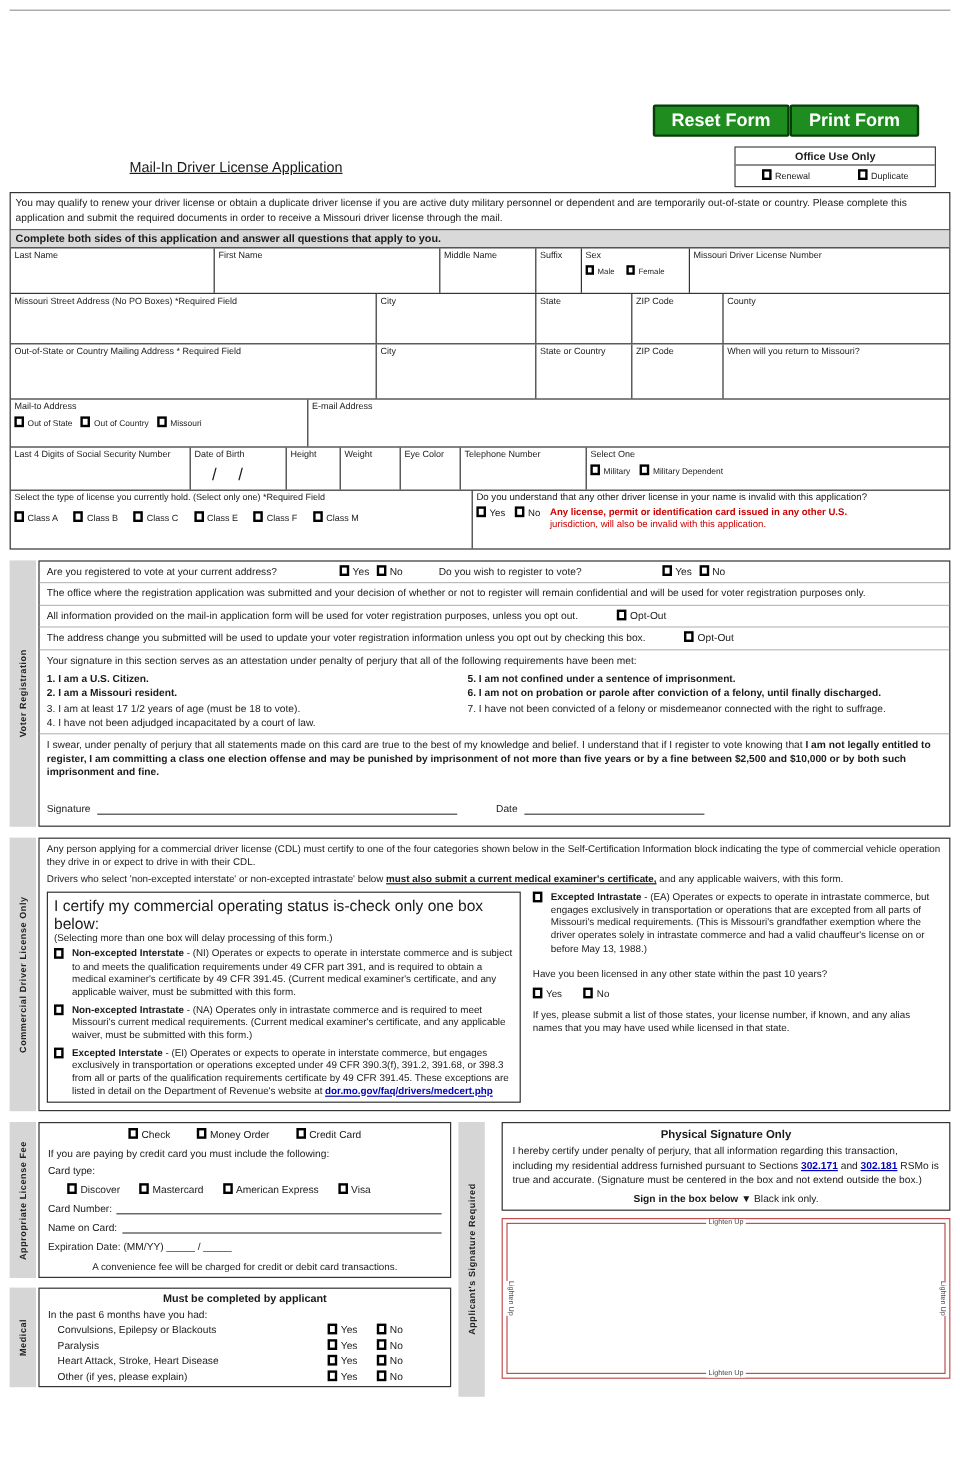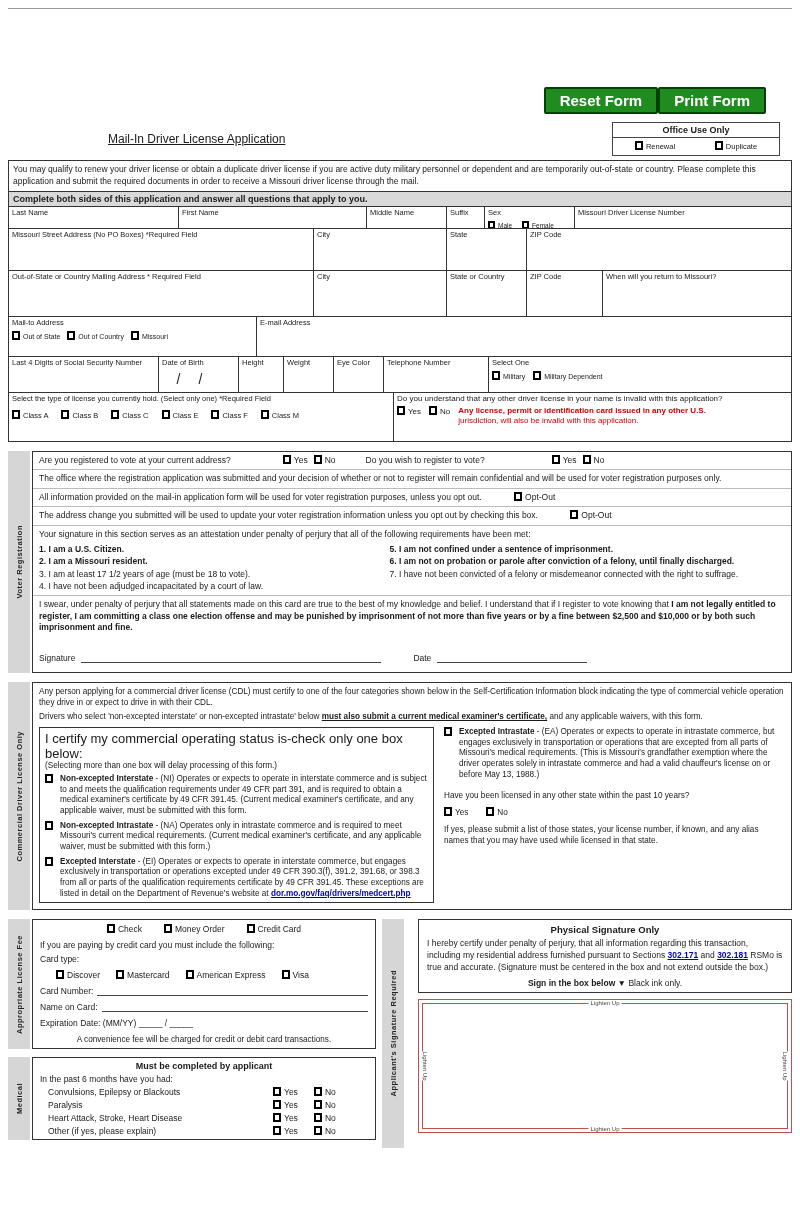--- a/index.html
+++ b/index.html
@@ -112,40 +112,41 @@
         <span><span class="cb"></span><span>Renewal</span></span>
         <span><span class="cb"></span><span>Duplicate</span></span>
       </div>
     </div>
   </div>
 
   <div class="maintable">
     <div class="intro">You may qualify to renew your driver license or obtain a duplicate driver license if you are active duty military personnel or dependent and are temporarily out-of-state or country. Please complete this application and submit the required documents in order to receive a Missouri driver license through the mail.</div>
     <div class="grayhdr">Complete both sides of this application and answer all questions that apply to you.</div>
 
-    <div class="trow" style="height:22px">
+    <div class="trow" style="height:38px">
       <div class="cell" style="width:170px"><span class="lbl">Last Name</span></div>
       <div class="cell" style="width:188px"><span class="lbl">First Name</span></div>
       <div class="cell" style="width:80px"><span class="lbl">Middle Name</span></div>
       <div class="cell" style="width:38px"><span class="lbl">Suffix</span></div>
       <div class="cell" style="width:90px">
         <span class="lbl">Sex</span>
         <div class="inlinecbs" style="font-size:6.5px">
           <span><span class="cb" style="width:7px;height:8px"></span><span>Male</span></span>
           <span><span class="cb" style="width:7px;height:8px"></span><span>Female</span></span>
         </div>
       </div>
       <div class="cell" style="flex:1"><span class="lbl">Missouri Driver License Number</span></div>
     </div>
 
     <div class="trow" style="height:42px">
       <div class="cell" style="width:305px"><span class="lbl">Missouri Street Address (No PO Boxes) *Required Field</span></div>
       <div class="cell" style="width:133px"><span class="lbl">City</span></div>
       <div class="cell" style="width:80px"><span class="lbl">State</span></div>
       <div class="cell" style="width:76px"><span class="lbl">ZIP Code</span></div>
+      <div class="cell" style="flex:1"><span class="lbl">County</span></div>
     </div>
 
     <div class="trow" style="height:46px">
       <div class="cell" style="width:305px"><span class="lbl">Out-of-State or Country Mailing Address * Required Field</span></div>
       <div class="cell" style="width:133px"><span class="lbl">City</span></div>
       <div class="cell" style="width:80px"><span class="lbl">State or Country</span></div>
       <div class="cell" style="width:76px"><span class="lbl">ZIP Code</span></div>
       <div class="cell" style="flex:1"><span class="lbl">When will you return to Missouri?</span></div>
     </div>
 

